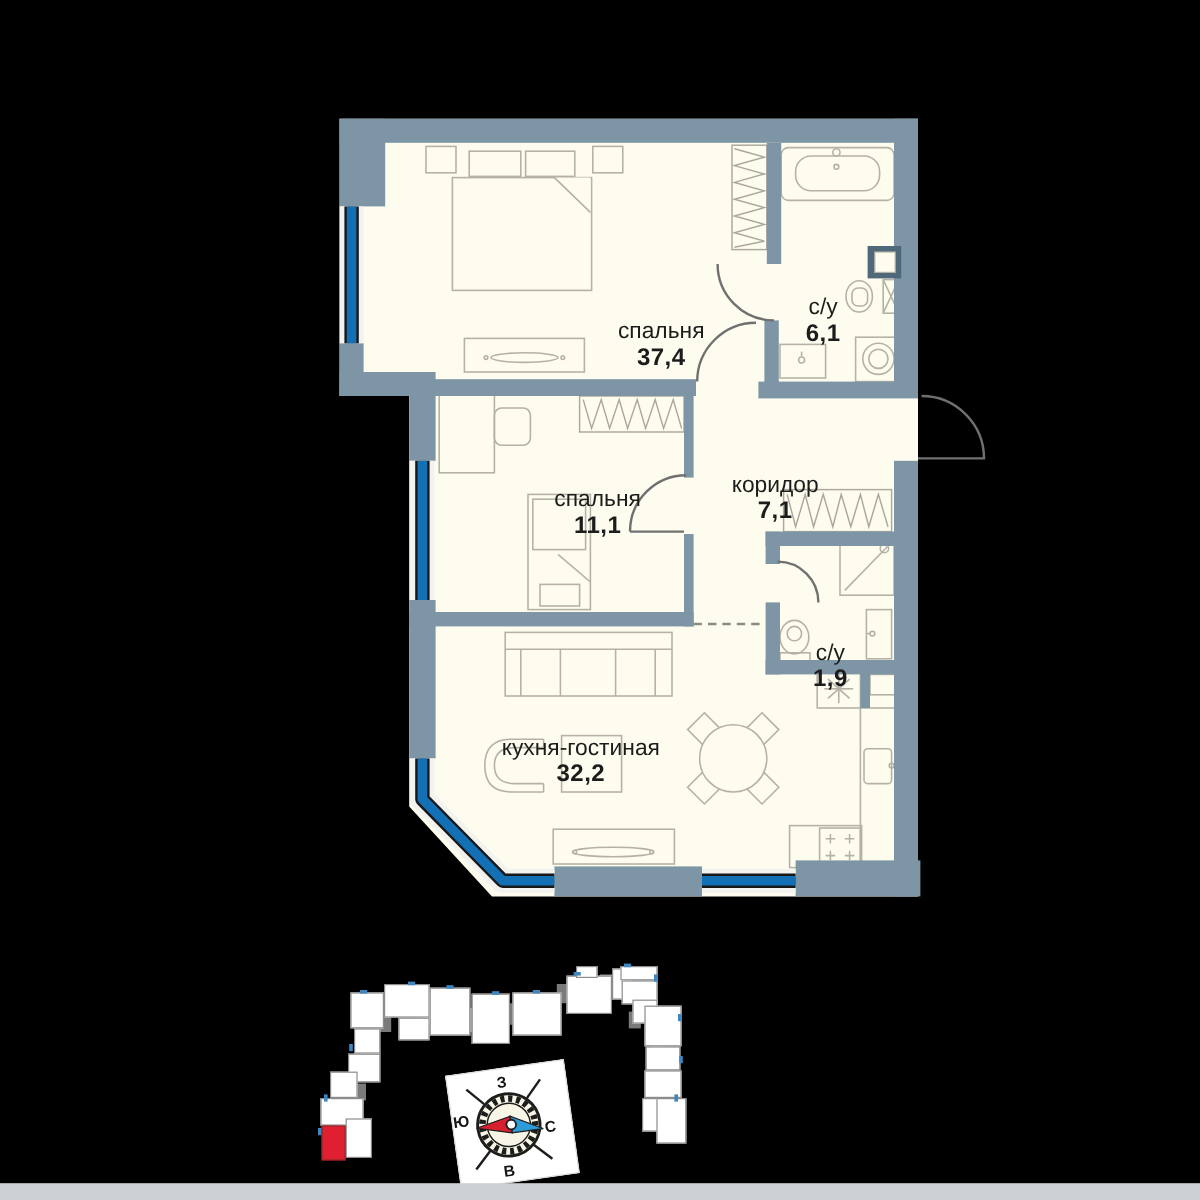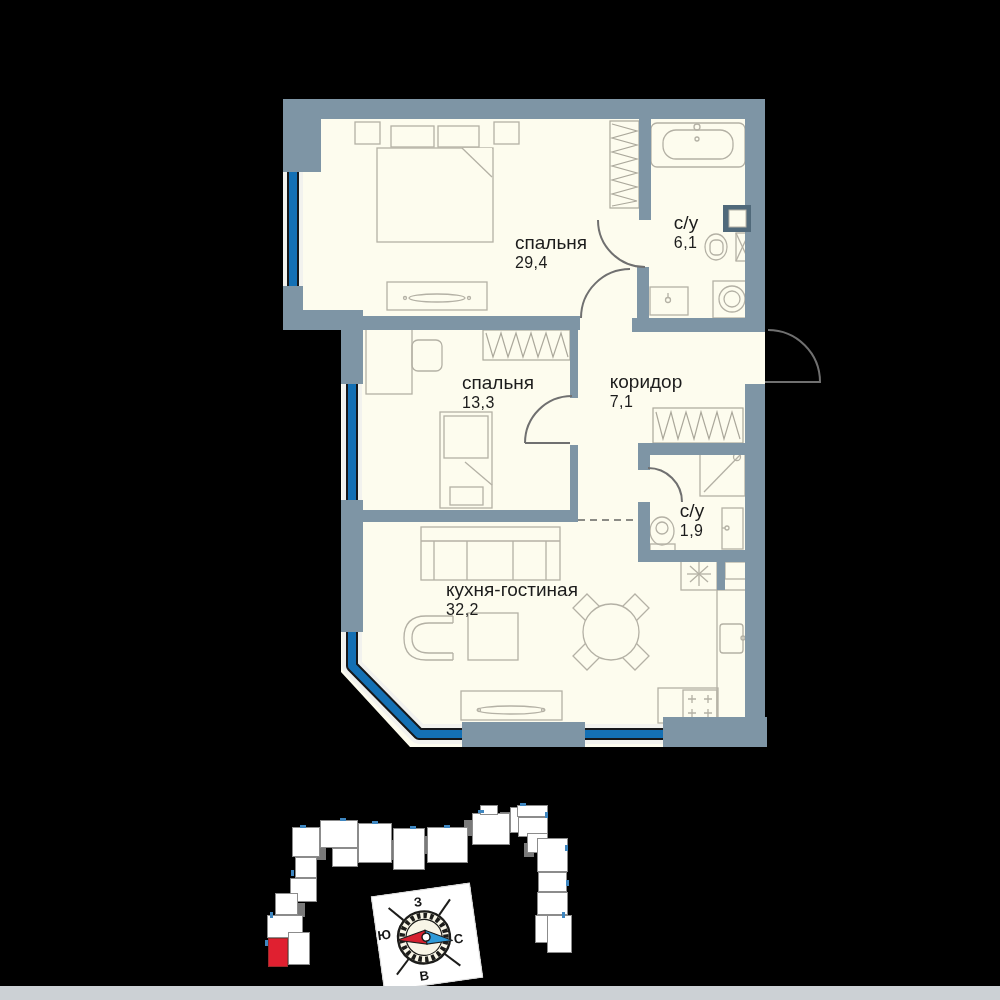--- a/index.html
+++ b/index.html
@@ -1,22 +1,22 @@
 <!DOCTYPE html>
 <html><head>
 <meta charset="utf-8">
 <style>
   html,body{margin:0;padding:0;background:#000;}
   .stage{position:relative;width:1000px;height:1000px;background:#000;overflow:hidden;
          font-family:"Liberation Sans",sans-serif;}
   .plan-svg{position:absolute;left:0;top:0;}
-  .room-label{position:absolute;transform:translate(-50%,-50%);text-align:left;
-              color:#1c1c1c;line-height:1.08;white-space:nowrap;}
+  .room-label{position:absolute;transform:translate(-50%,-50%);text-align:center;
+              color:#1c1c1c;line-height:1.08;white-space:nowrap;margin-top:36px;}
   .rname{font-size:19px;}
-  .rarea{font-size:16px;font-weight:normal;letter-spacing:.4px;}
+  .rarea{font-size:20px;font-weight:bold;letter-spacing:.4px;}
   
   .site{position:absolute;left:0;top:0;width:1000px;height:1000px;}
   .b{position:absolute;background:#ffffff;border:1px solid #8c8c8c;box-sizing:border-box;}
   .g{position:absolute;background:#7a7a7a;}
   .t{position:absolute;background:#3e86c0;}
   .unit-red{position:absolute;background:#e02030;border:1px solid #9c2a2a;box-sizing:border-box;}
   
   .compass{position:absolute;left:377px;top:889px;width:100px;height:96px;background:#fff;
            transform:rotate(-8deg);box-shadow:0 0 0 1px #d9d9d9 inset;}
   .cletter{position:absolute;transform:translate(-50%,-50%);font-size:13px;font-weight:bold;color:#151515;}
@@ -209,39 +209,39 @@
       <path d="M648,468 A34,34 0 0 1 682,502"></path>
       <path d="M768,330 A52,52 0 0 1 820,382"></path>
       <line x1="765" y1="382" x2="821" y2="382"></line>
     </g>
 
     <line x1="578" y1="520" x2="638" y2="520" stroke="#8B8B85" stroke-width="2" stroke-dasharray="7 5"></line>
   </svg>
 
   <div class="room-label" style="left:551px;top:252px">
     <div class="rname">спальня</div>
-    <div class="rarea">29,4</div>
+    <div class="rarea">37,4</div>
   </div>
   <div class="room-label" style="left:686px;top:232px">
     <div class="rname">с/у</div>
     <div class="rarea">6,1</div>
   </div>
   <div class="room-label" style="left:498px;top:392px">
     <div class="rname">спальня</div>
-    <div class="rarea">13,3</div>
-  </div>
-  <div class="room-label" style="left:646px;top:391px">
+    <div class="rarea">11,1</div>
+  </div>
+  <div class="room-label" style="left:646px;top:380px">
     <div class="rname">коридор</div>
     <div class="rarea">7,1</div>
   </div>
   <div class="room-label" style="left:692px;top:520px">
     <div class="rname">с/у</div>
     <div class="rarea">1,9</div>
   </div>
-  <div class="room-label" style="left:512px;top:599px">
+  <div class="room-label" style="left:484px;top:599px">
     <div class="rname">кухня-гостиная</div>
     <div class="rarea">32,2</div>
   </div>
 
   <div class="site">
 
     <div class="g" style="left:314px;top:836px;width:12px;height:24px"></div>
     <div class="g" style="left:300px;top:878px;width:14px;height:16px"></div>
     <div class="g" style="left:283px;top:922px;width:12px;height:18px"></div>
     <div class="g" style="left:352px;top:828px;width:12px;height:26px"></div>

